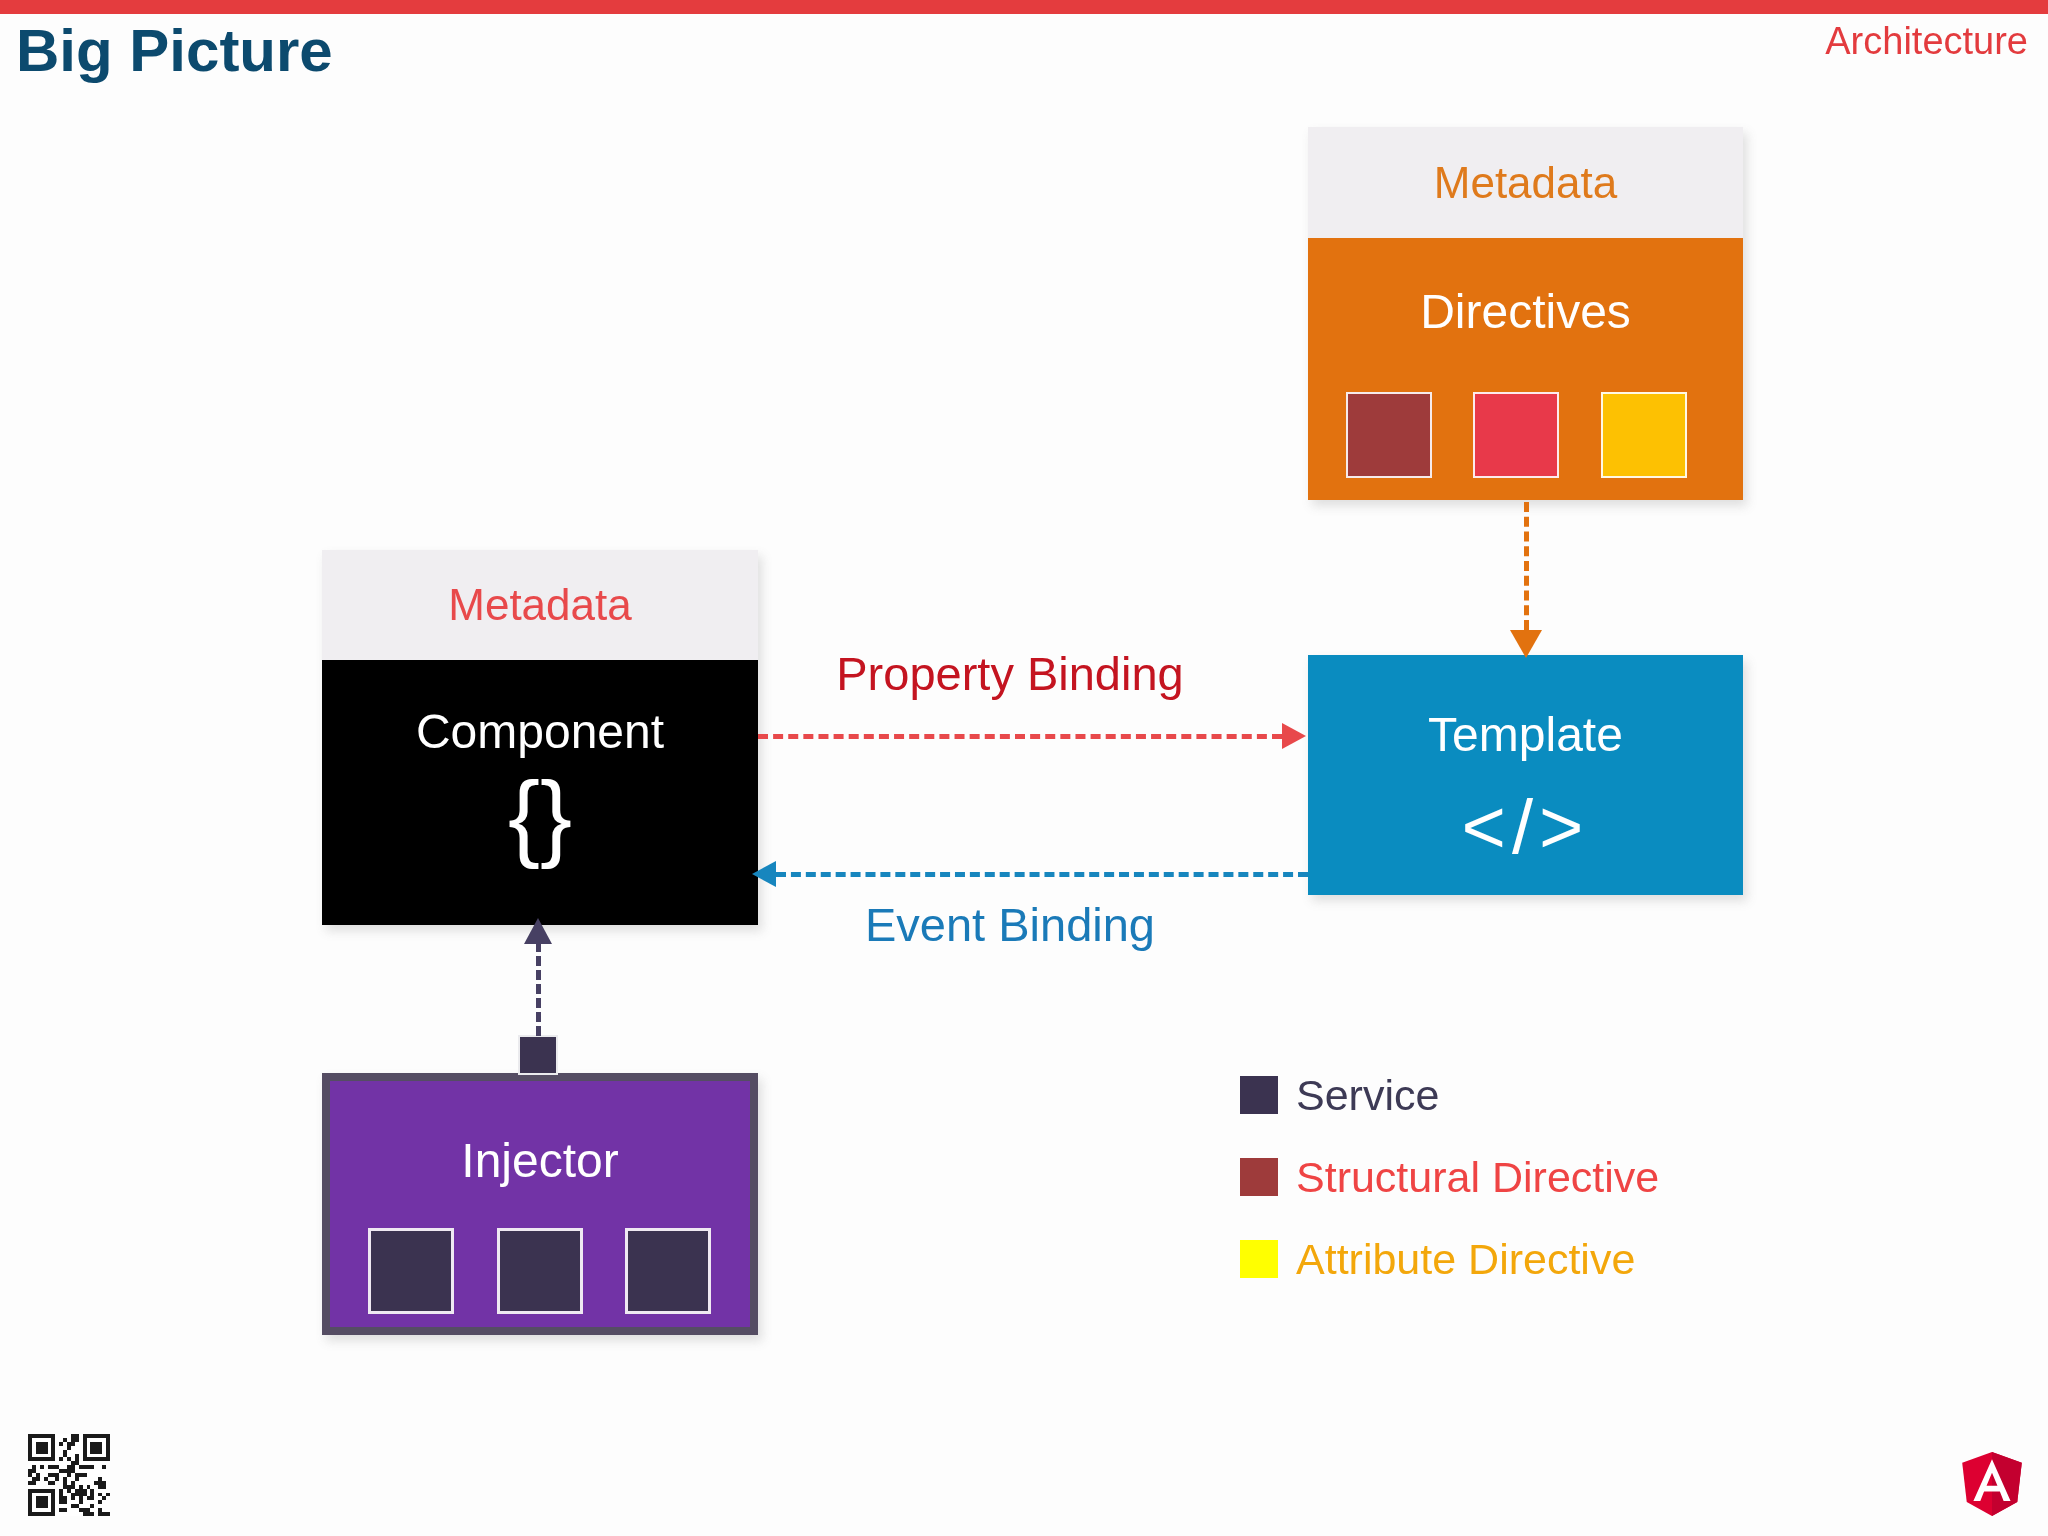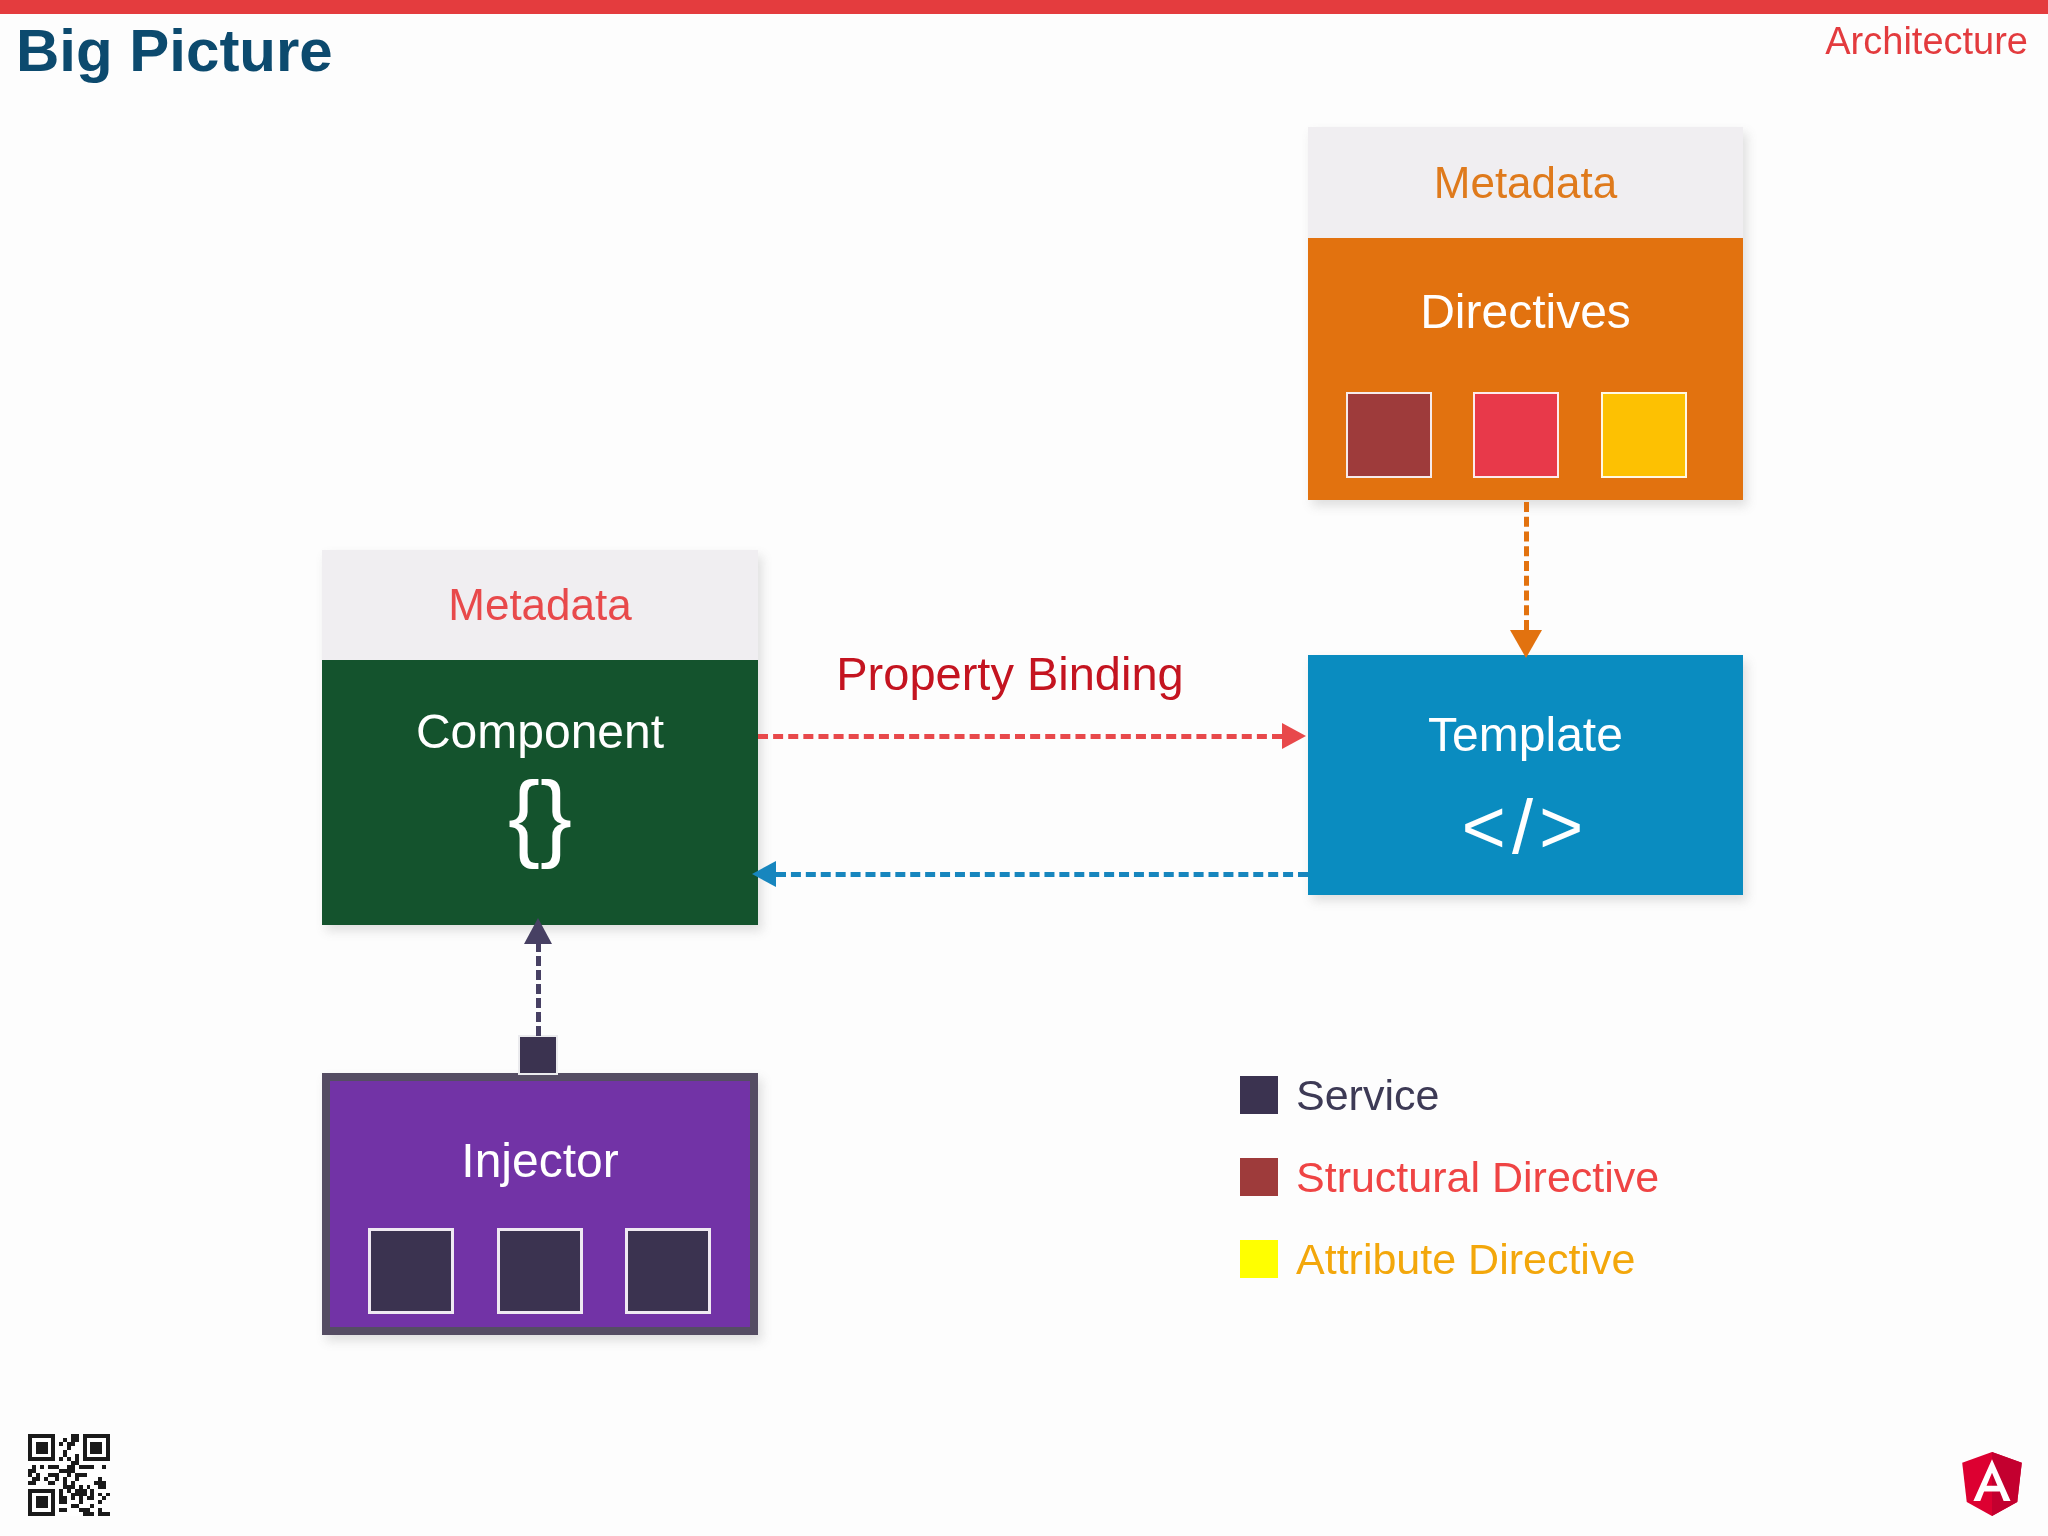--- a/index.html
+++ b/index.html
@@ -23,21 +23,21 @@
   .directives-group .ghead{color:#df7a1c;}
   .directives-group .gbody{height:262px;background:#e2720f;padding-left:27px;}
   .dir-sq{position:absolute;top:154px;width:86px;height:86px;border:2px solid rgba(255,255,255,0.9);box-sizing:border-box;}
   .dir-sq.s0{left:38px;background:#9e3b3b;}
   .dir-sq.s1{left:165px;background:#e8394a;}
   .dir-sq.s2{left:293px;background:#fdc102;}
 
   
   .component-group{left:322px;top:550px;width:436px;}
   .component-group .ghead{height:110px;color:#e8494b;}
-  .component-group .gbody{height:265px;background:#14532d;}
+  .component-group .gbody{height:265px;background:#000000;}
   .braces{position:absolute;left:0;top:108px;width:100%;text-align:center;color:#fff;font-size:96px;font-weight:300;line-height:1;}
 
   
   .template-box{left:1308px;top:655px;width:435px;height:240px;background:#0a8cc0;}
   .code-glyph{position:absolute;left:0;top:128px;width:100%;text-align:center;color:#fff;font-size:76px;font-weight:300;letter-spacing:6px;}
 
   
   .injector-box{left:322px;top:1073px;width:436px;height:262px;background:#7233a6;border:8px solid #554d63;box-sizing:border-box;}
   .injector-box .gtitle{top:52px;}
   .inj-sq{position:absolute;top:147px;width:86px;height:86px;background:#3b3350;border:3px solid #efe9f2;box-sizing:border-box;}
@@ -116,20 +116,21 @@
     <div class="inj-sq s2"></div>
   </div>
   <div class="service-nub"></div>
 
   <div class="hline prop-line"></div>
   <div class="prop-head"></div>
   <div class="prop-label">Property Binding</div>
 
   <div class="hline event-line"></div>
   <div class="event-head"></div>
+  <div class="event-label">Event Binding</div>
 
   <div class="vline d2t-line"></div>
   <div class="d2t-head"></div>
 
   <div class="vline i2c-line"></div>
   <div class="i2c-head"></div>
 
   <div class="legend">
     <div class="legend-row r0">
       <div class="legend-swatch"></div>

